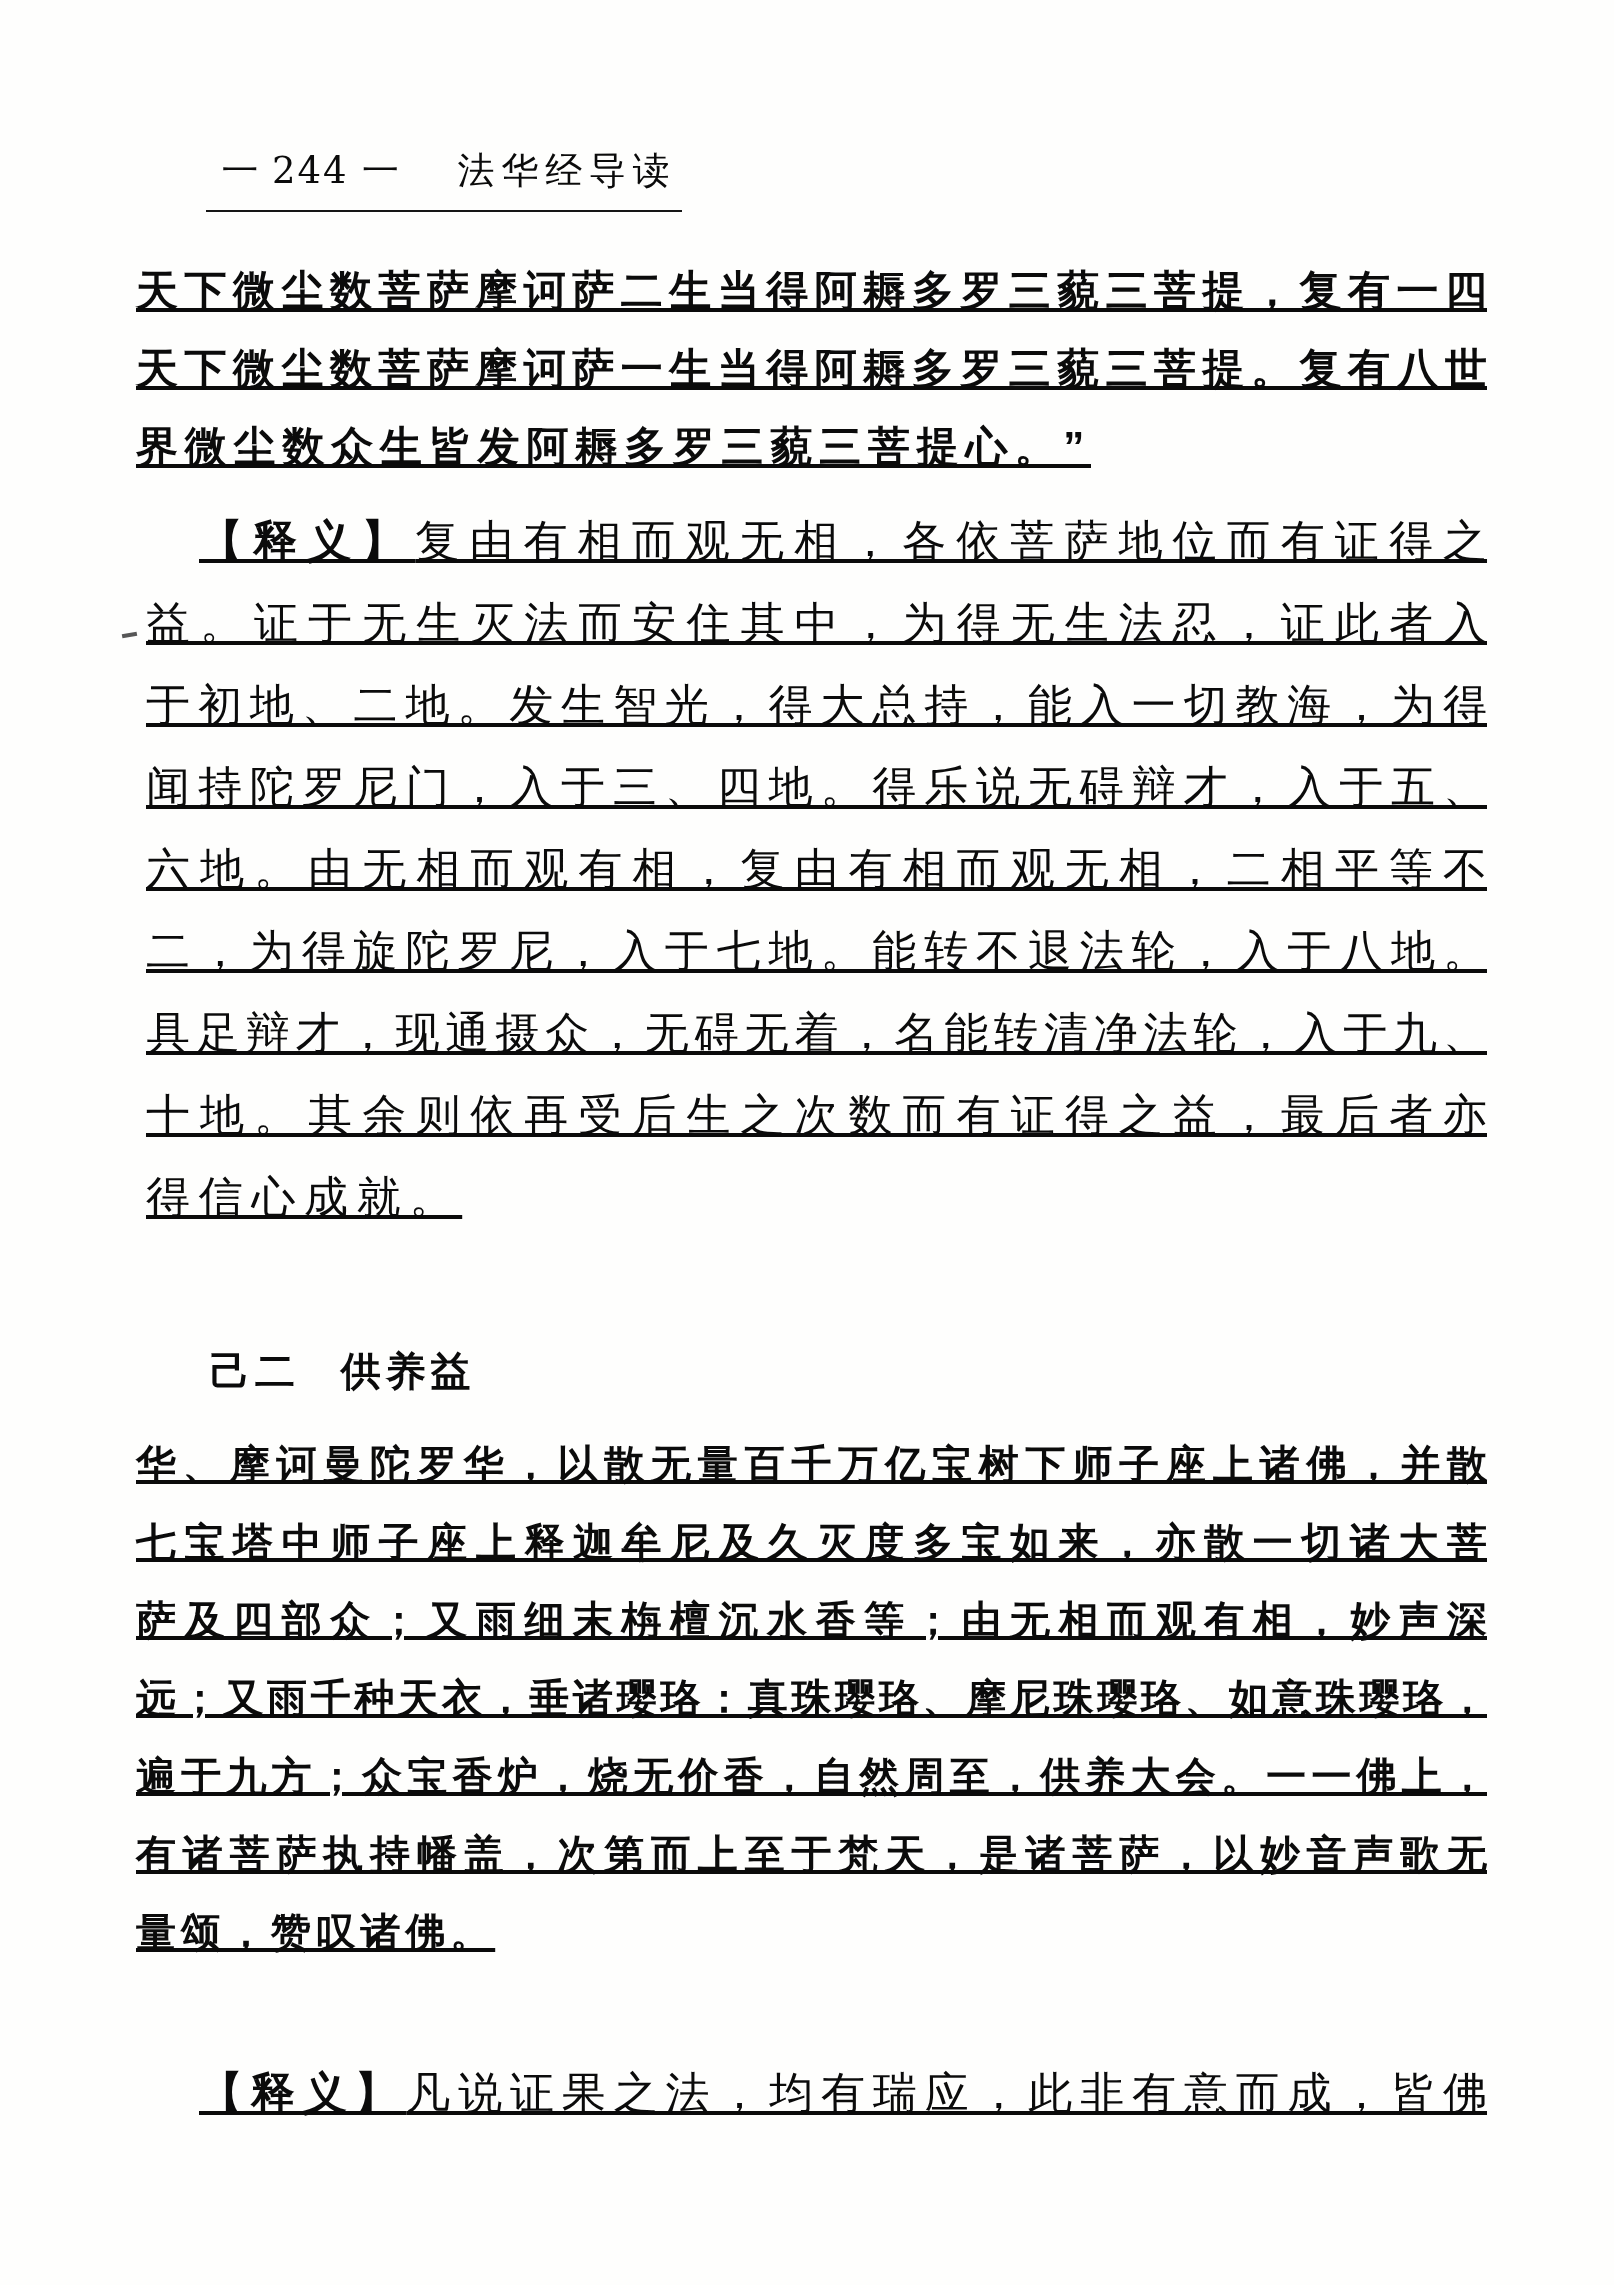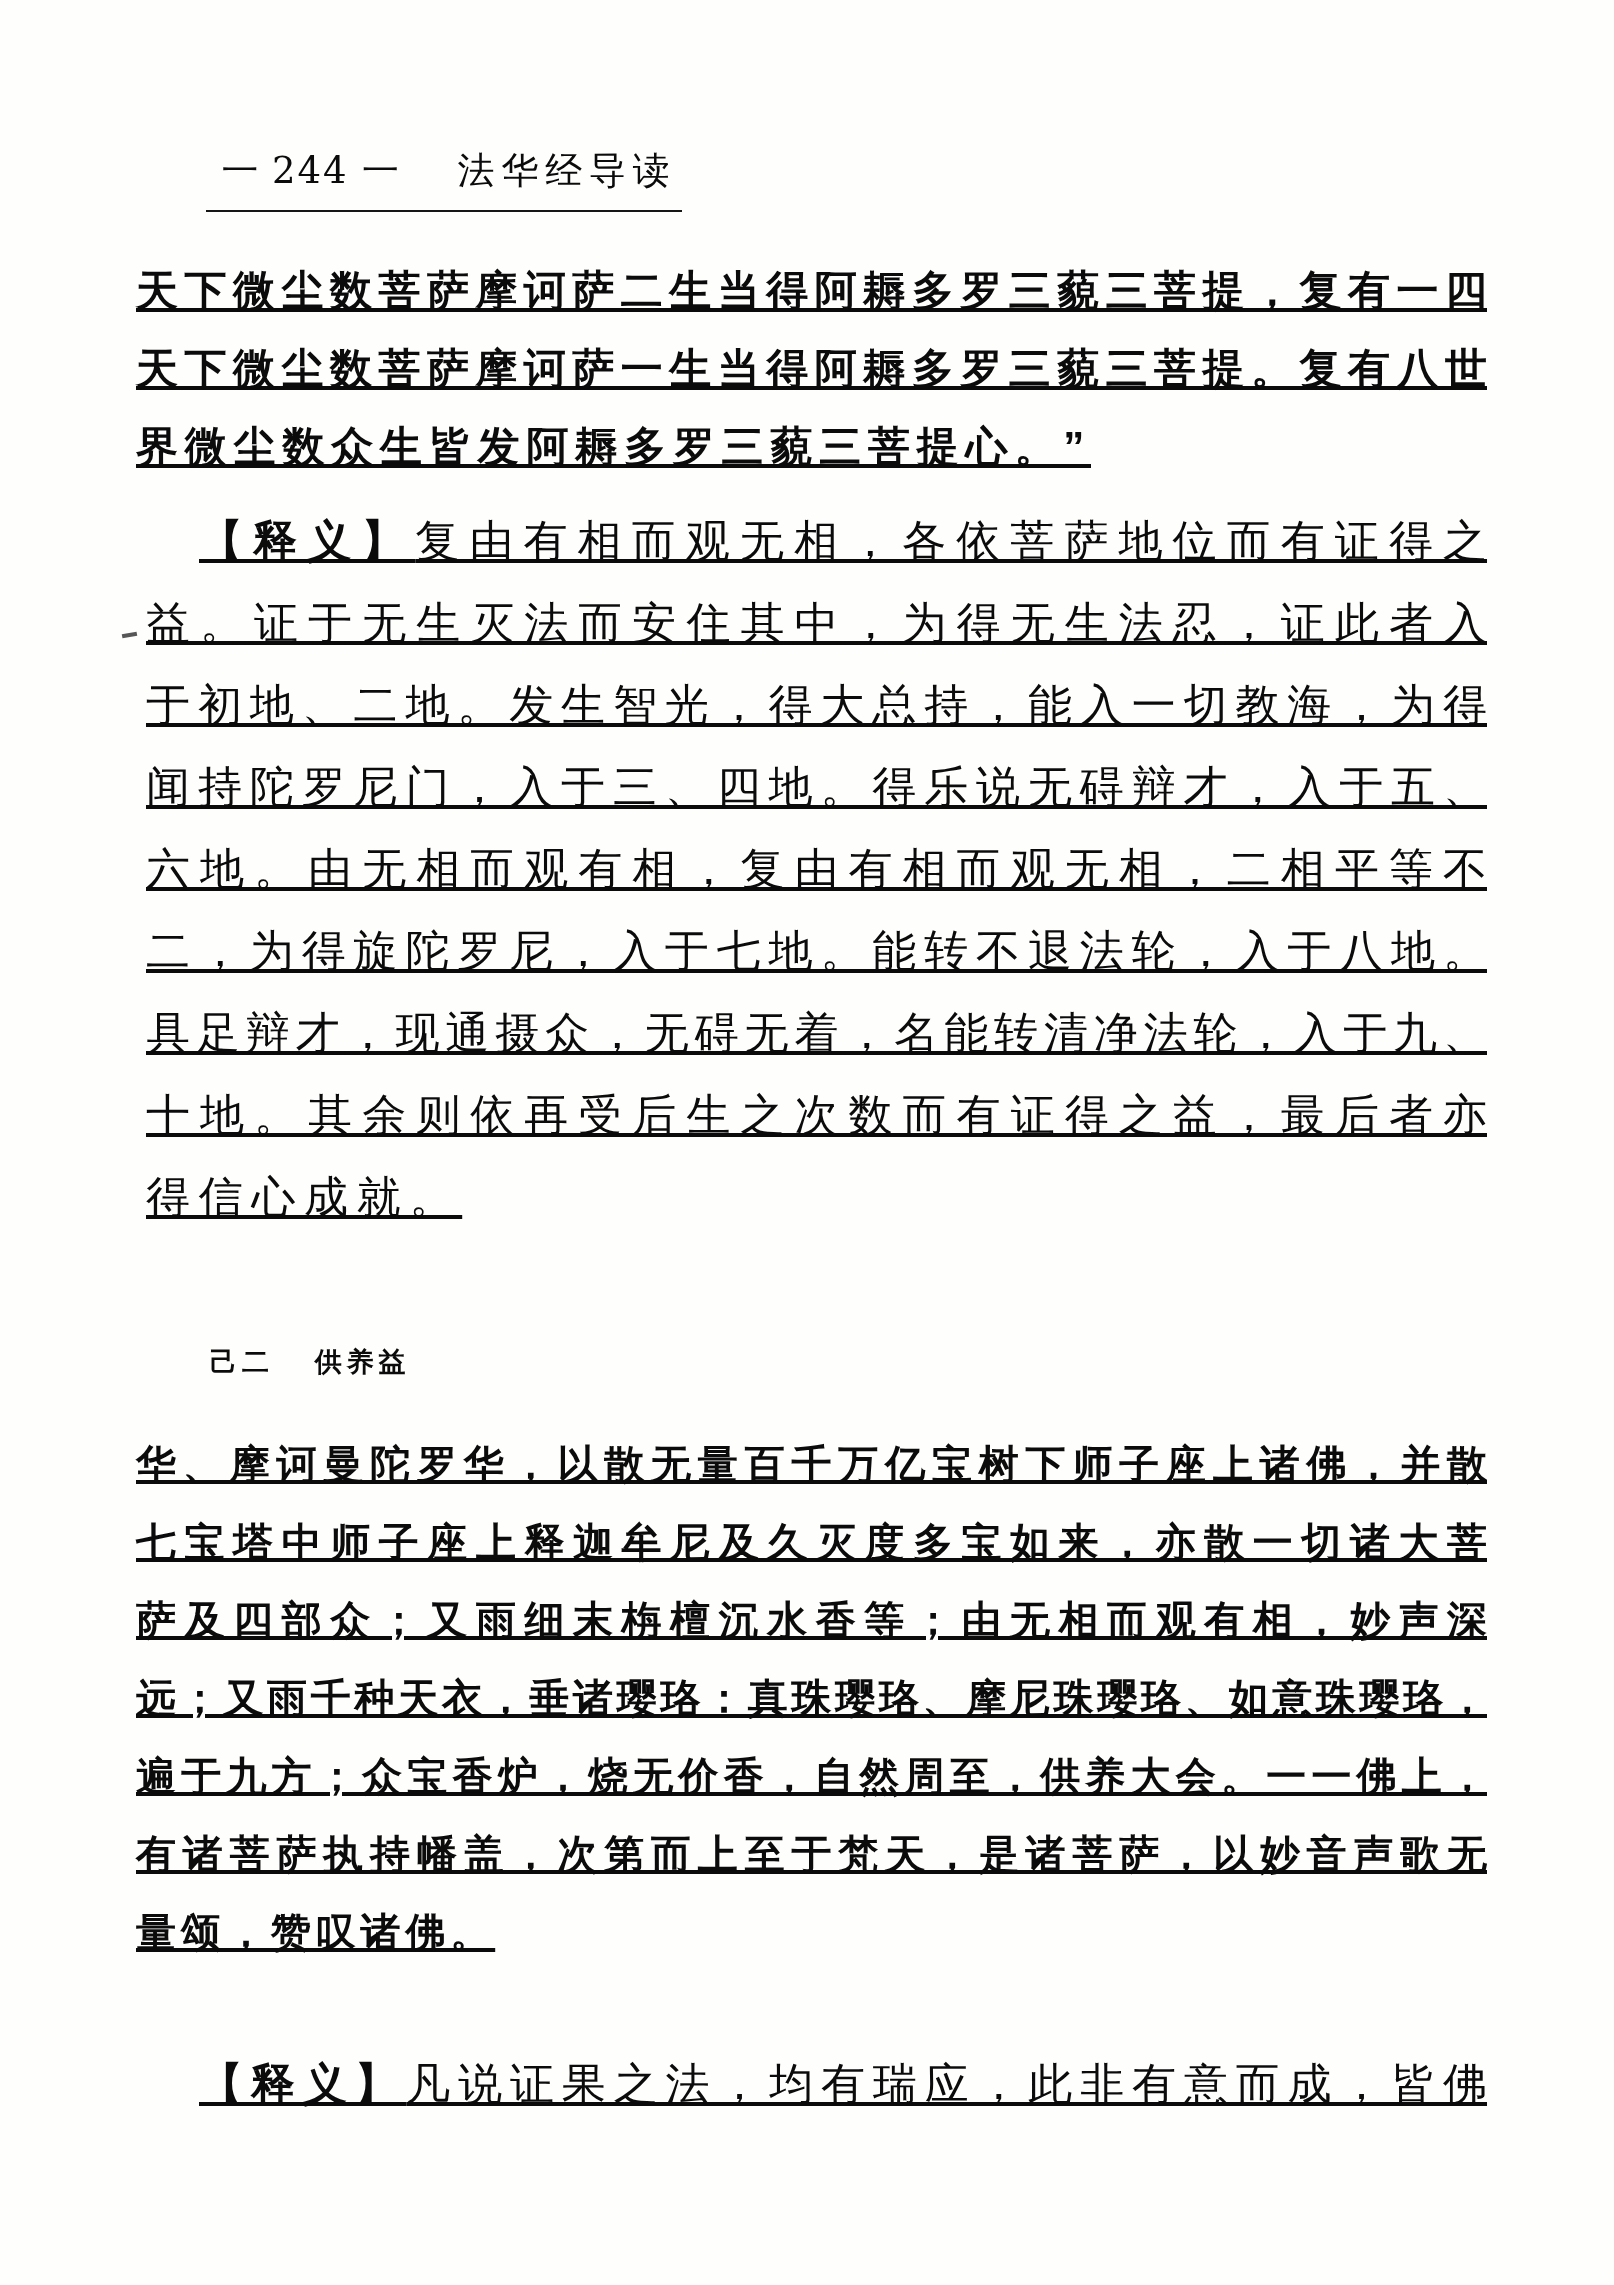--- a/index.html
+++ b/index.html
@@ -48,31 +48,31 @@
   
   .shiyi1 {
     left: 146px; top: 500px; width: 1341px;
     font-family: "Liberation Serif", serif;
     font-size: 44px; line-height: 82px;
   }
   .shiyi1 .short { letter-spacing: 8.7px; }
   .shiyi2 {
     left: 146px; top: 2049px; width: 1341px;
     font-family: "Liberation Serif", serif;
-    font-size: 44px; line-height: 70px;
+    font-size: 44px; line-height: 88px;
   }
   
   .blabel { font-family: "Liberation Sans", sans-serif; font-weight: 700; }
   
   .section-heading {
     position: absolute;
     left: 210px; top: 1344px;
     font-family: "Liberation Sans", sans-serif;
     font-weight: 700;
-    font-size: 27px;
+    font-size: 40px;
     letter-spacing: 4.9px;
     white-space: nowrap;
   }
   .section-heading .num { margin-right: 41px; }
   
   .zw {
     left: 136px; top: 1425px; width: 1351px;
     font-family: "Liberation Sans", sans-serif;
     font-weight: 700;
     font-size: 40px; line-height: 78px;

